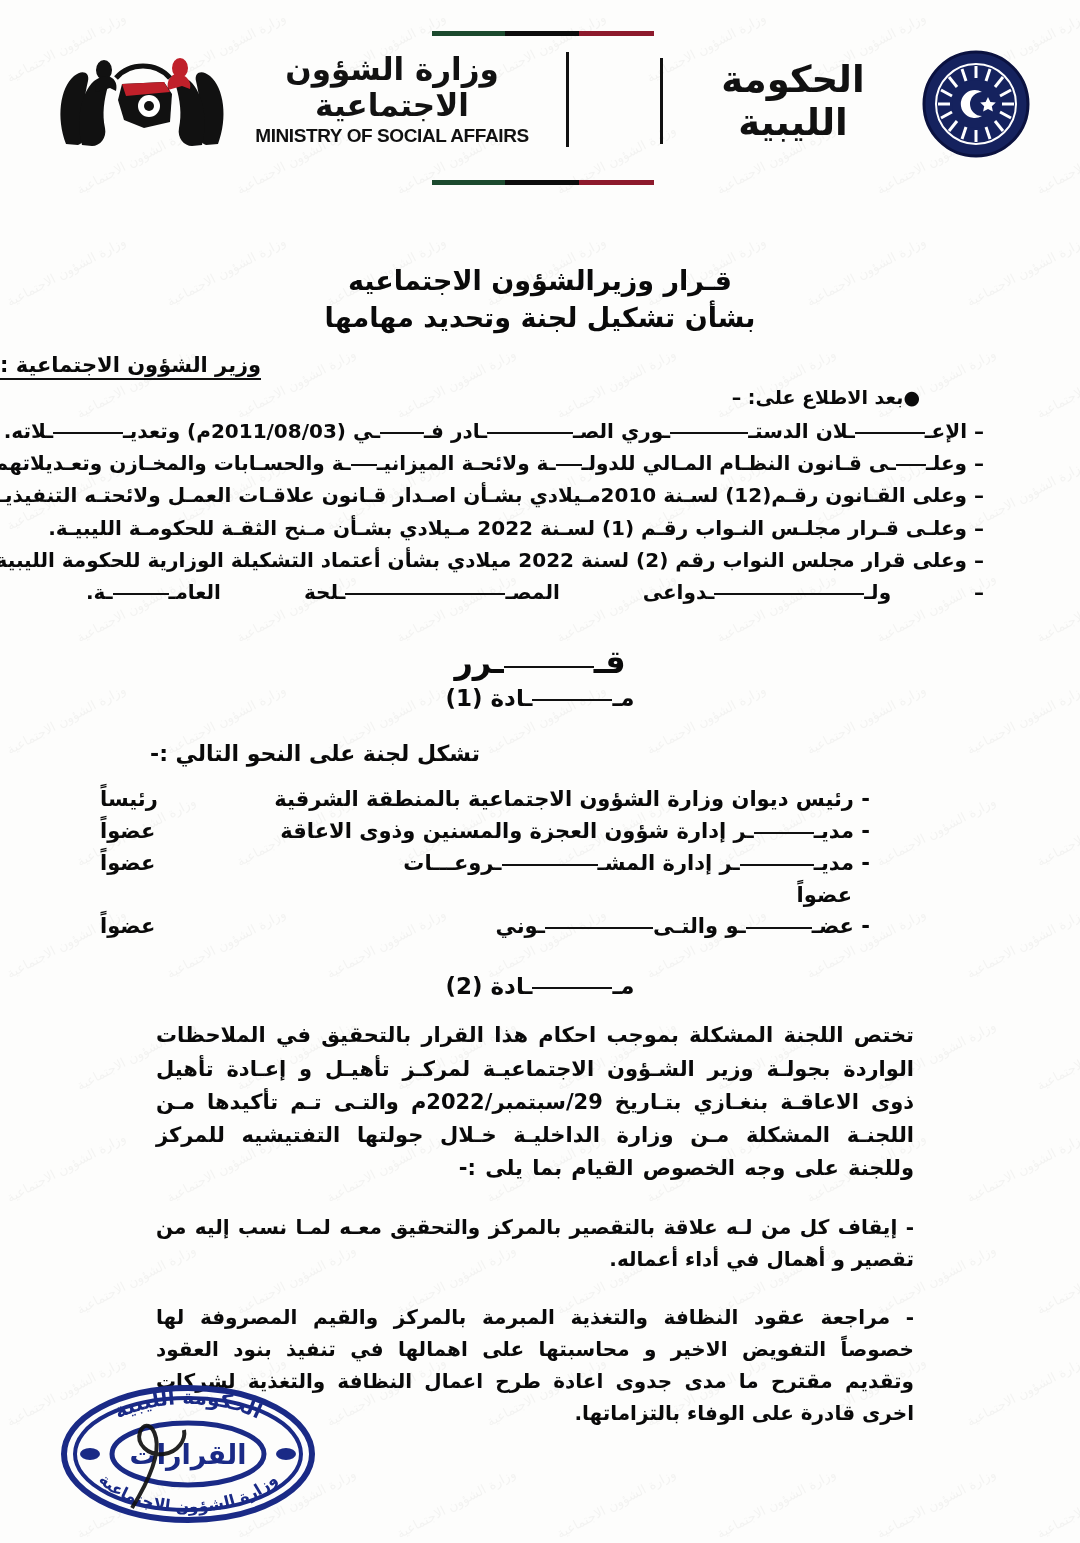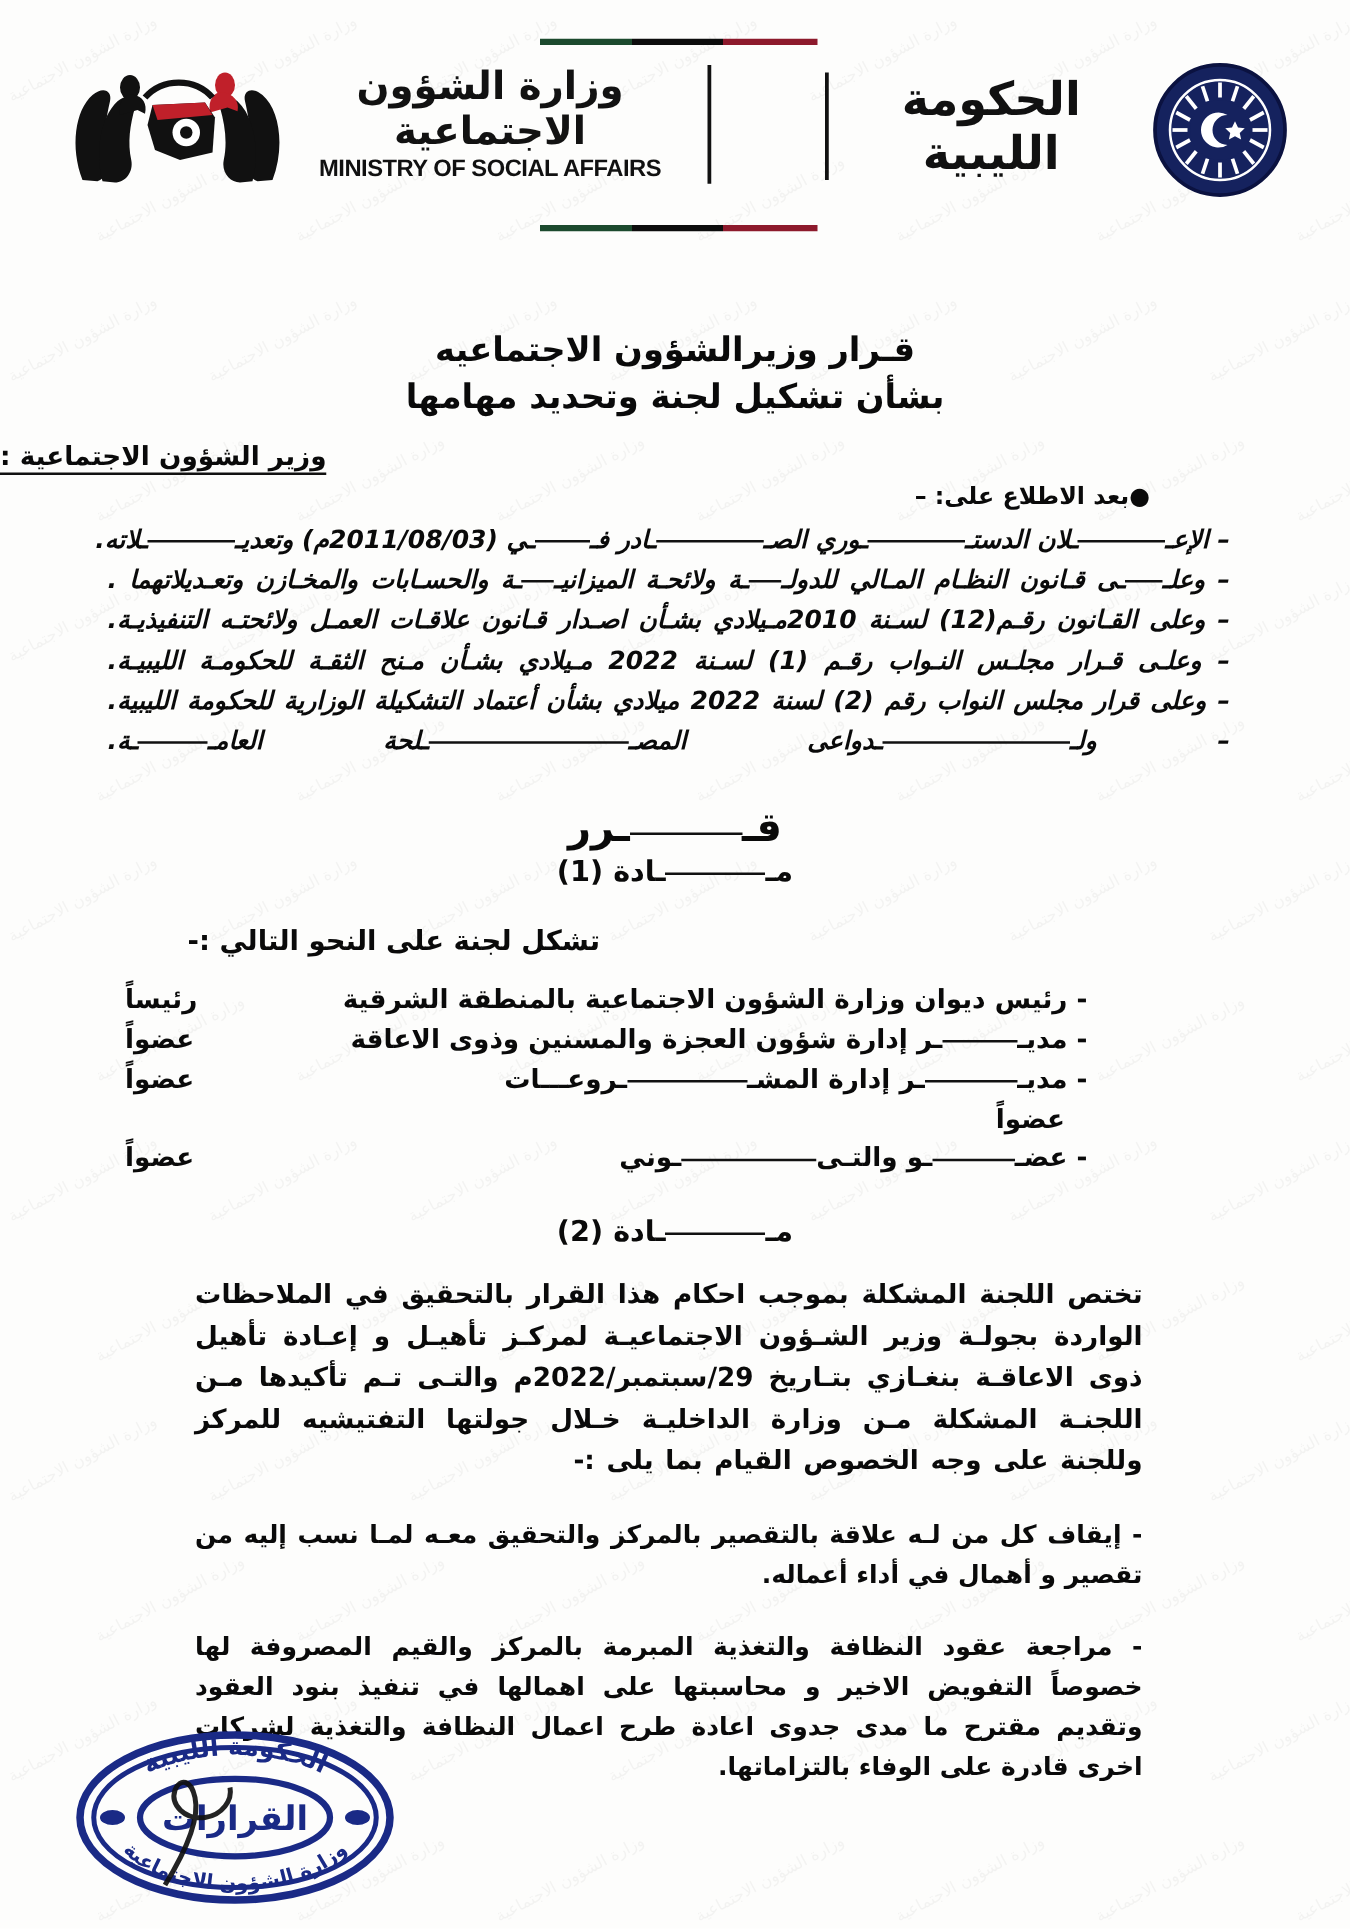--- a/index.html
+++ b/index.html
@@ -145,21 +145,20 @@
   .after-review {
     direction: rtl;
     text-align: right;
     font-size: 19px;
     font-weight: 600;
     margin: 9px 160px 0 0;
   }
   .clauses {
     margin: 7px 96px 0 86px;
     direction: rtl;
-    font-style: italic;
   }
   .clause {
     font-size: 20px;
     font-weight: 700;
     line-height: 1.62;
     text-align: justify;
     text-align-last: justify;
     direction: rtl;
     white-space: nowrap;
   }

